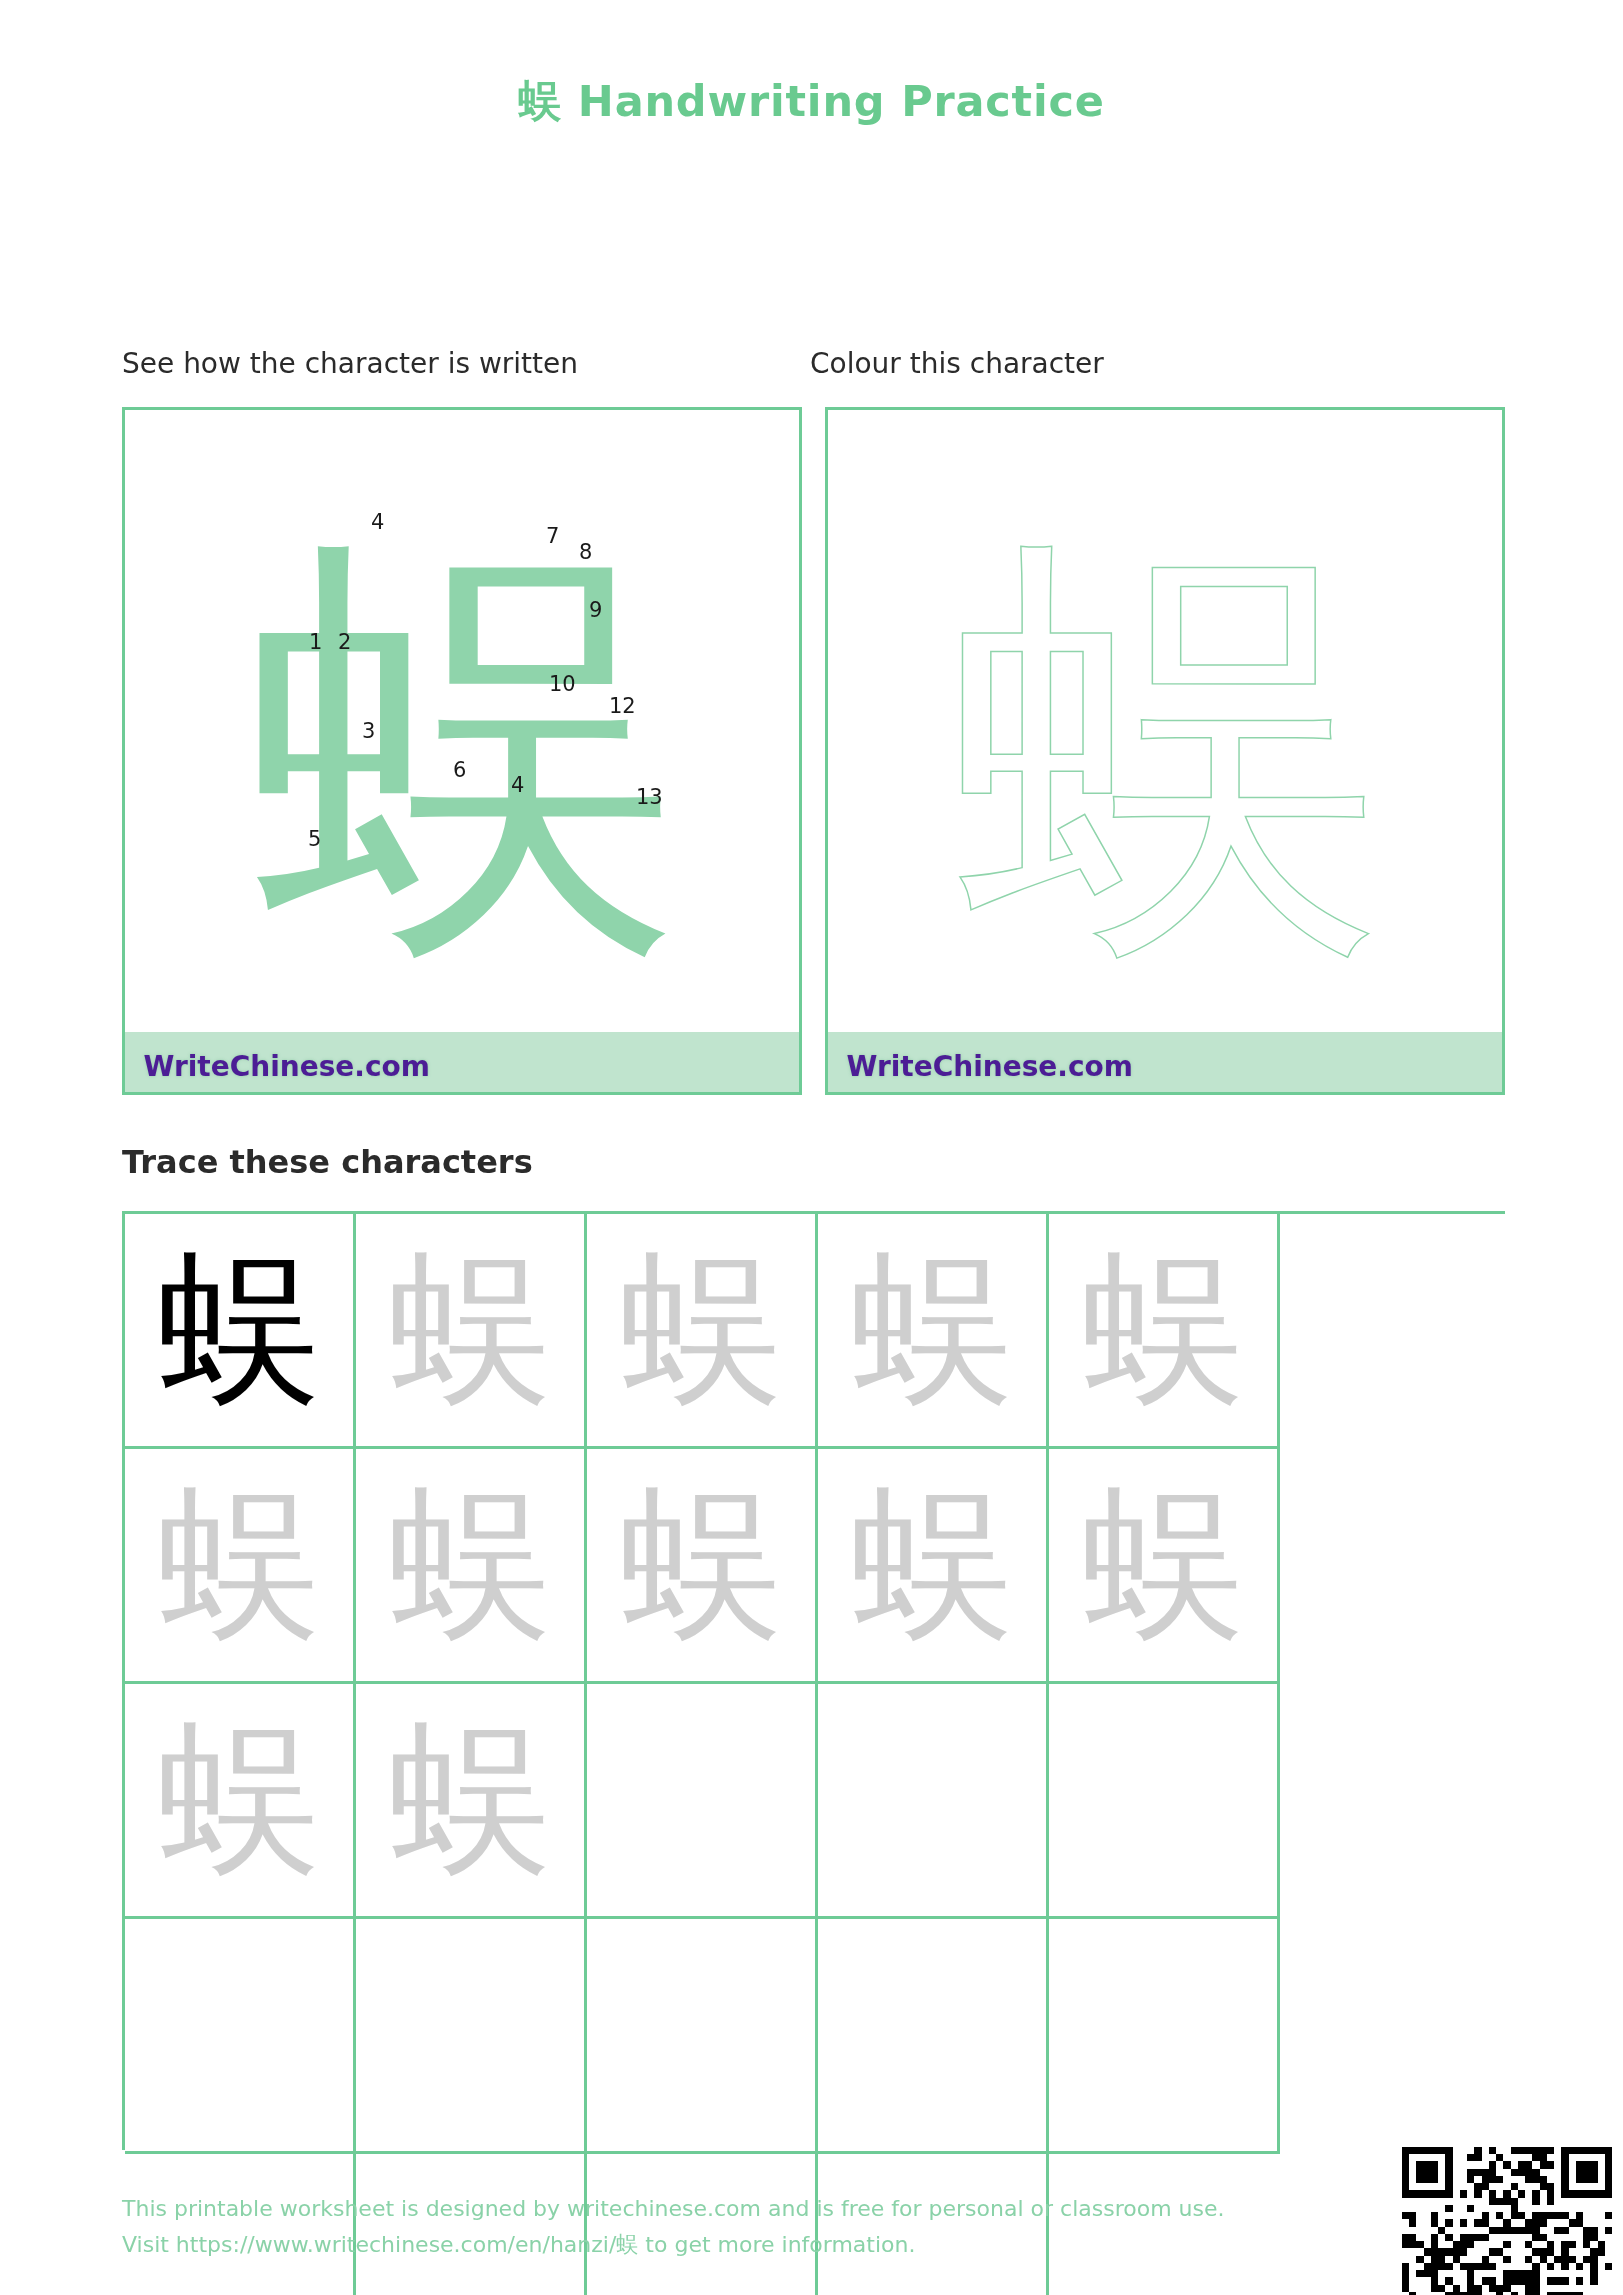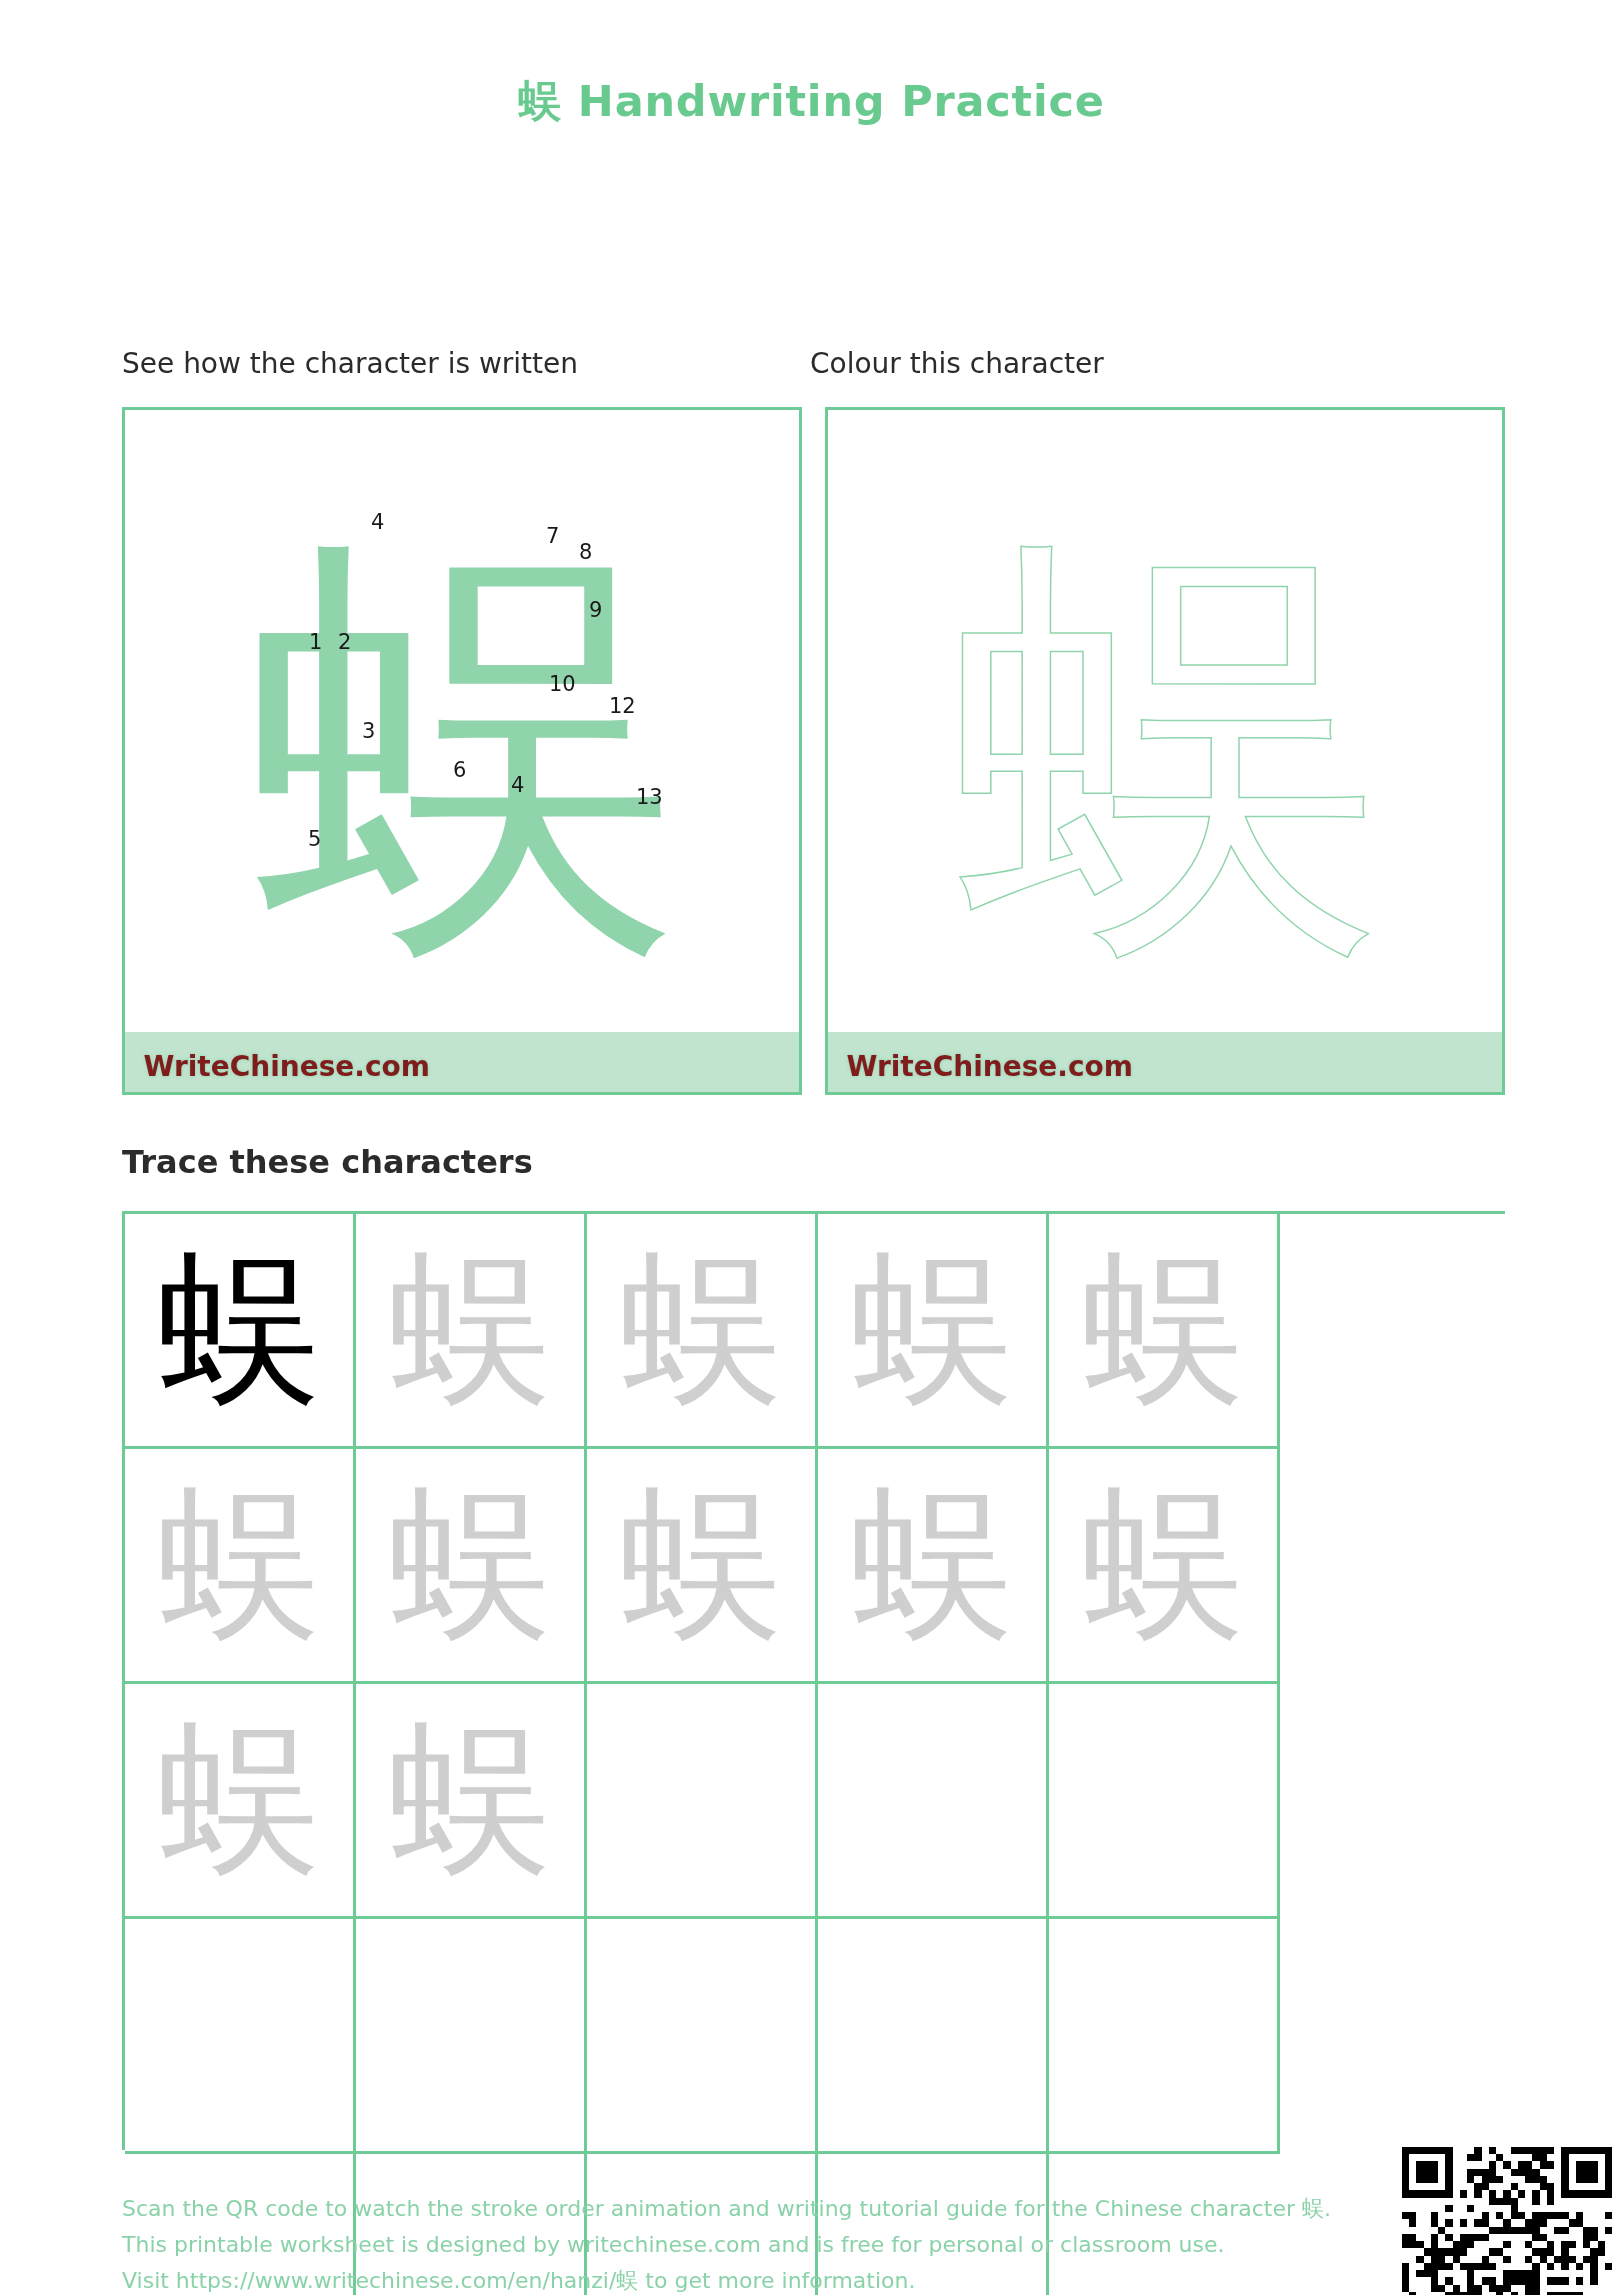--- a/index.html
+++ b/index.html
@@ -62,21 +62,21 @@
     width: 680px; height: 688px;
     border: 3.1px solid #6ecb96;
     position: relative;
     overflow: hidden;
     background: #fff;
   }
   .watermark {
     position: absolute;
     left: 18.5px; bottom: 9.3px;
     font-size: 28px;
-    color: #7f1d1d;
+    color: #4c1d95;
     font-weight: bold;
     text-shadow: 0 0 3.1px rgba(140,200,165,0.9);
     font-family: "DejaVu Sans", sans-serif;
     z-index: 5;
   }
   .wm-band {
     position: absolute;
     left: 0; bottom: 0;
     width: 100%; height: 60px;
     background: rgba(140, 206, 166, 0.55);
@@ -276,19 +276,18 @@
     </div>
 
   <div class="qr">
     <svg id="qr-svg" width="210" height="210" viewBox="0 0 29 29" shape-rendering="crispEdges" aria-hidden="true">
         <rect width="29" height="29" fill="#ffffff"></rect>
         <path d="M0 0h1v1h-1zM1 0h1v1h-1zM2 0h1v1h-1zM3 0h1v1h-1zM4 0h1v1h-1zM5 0h1v1h-1zM6 0h1v1h-1zM10 0h1v1h-1zM12 0h1v1h-1zM15 0h1v1h-1zM16 0h1v1h-1zM17 0h1v1h-1zM18 0h1v1h-1zM19 0h1v1h-1zM20 0h1v1h-1zM22 0h1v1h-1zM23 0h1v1h-1zM24 0h1v1h-1zM25 0h1v1h-1zM26 0h1v1h-1zM27 0h1v1h-1zM28 0h1v1h-1zM0 1h1v1h-1zM6 1h1v1h-1zM9 1h1v1h-1zM10 1h1v1h-1zM13 1h1v1h-1zM18 1h1v1h-1zM19 1h1v1h-1zM22 1h1v1h-1zM28 1h1v1h-1zM0 2h1v1h-1zM2 2h1v1h-1zM3 2h1v1h-1zM4 2h1v1h-1zM6 2h1v1h-1zM12 2h1v1h-1zM14 2h1v1h-1zM16 2h1v1h-1zM17 2h1v1h-1zM19 2h1v1h-1zM20 2h1v1h-1zM22 2h1v1h-1zM24 2h1v1h-1zM25 2h1v1h-1zM26 2h1v1h-1zM28 2h1v1h-1zM0 3h1v1h-1zM2 3h1v1h-1zM3 3h1v1h-1zM4 3h1v1h-1zM6 3h1v1h-1zM9 3h1v1h-1zM10 3h1v1h-1zM11 3h1v1h-1zM12 3h1v1h-1zM15 3h1v1h-1zM16 3h1v1h-1zM17 3h1v1h-1zM18 3h1v1h-1zM22 3h1v1h-1zM24 3h1v1h-1zM25 3h1v1h-1zM26 3h1v1h-1zM28 3h1v1h-1zM0 4h1v1h-1zM2 4h1v1h-1zM3 4h1v1h-1zM4 4h1v1h-1zM6 4h1v1h-1zM9 4h1v1h-1zM11 4h1v1h-1zM12 4h1v1h-1zM13 4h1v1h-1zM17 4h1v1h-1zM18 4h1v1h-1zM19 4h1v1h-1zM22 4h1v1h-1zM24 4h1v1h-1zM25 4h1v1h-1zM26 4h1v1h-1zM28 4h1v1h-1zM0 5h1v1h-1zM6 5h1v1h-1zM10 5h1v1h-1zM11 5h1v1h-1zM15 5h1v1h-1zM19 5h1v1h-1zM20 5h1v1h-1zM22 5h1v1h-1zM28 5h1v1h-1zM0 6h1v1h-1zM1 6h1v1h-1zM2 6h1v1h-1zM3 6h1v1h-1zM4 6h1v1h-1zM5 6h1v1h-1zM6 6h1v1h-1zM8 6h1v1h-1zM10 6h1v1h-1zM12 6h1v1h-1zM14 6h1v1h-1zM16 6h1v1h-1zM18 6h1v1h-1zM20 6h1v1h-1zM22 6h1v1h-1zM23 6h1v1h-1zM24 6h1v1h-1zM25 6h1v1h-1zM26 6h1v1h-1zM27 6h1v1h-1zM28 6h1v1h-1zM12 7h1v1h-1zM13 7h1v1h-1zM14 7h1v1h-1zM15 7h1v1h-1zM18 7h1v1h-1zM20 7h1v1h-1zM6 8h1v1h-1zM9 8h1v1h-1zM15 8h1v1h-1zM0 9h1v1h-1zM1 9h1v1h-1zM4 9h1v1h-1zM11 9h1v1h-1zM13 9h1v1h-1zM15 9h1v1h-1zM16 9h1v1h-1zM18 9h1v1h-1zM19 9h1v1h-1zM20 9h1v1h-1zM21 9h1v1h-1zM22 9h1v1h-1zM24 9h1v1h-1zM28 9h1v1h-1zM1 10h1v1h-1zM4 10h1v1h-1zM6 10h1v1h-1zM8 10h1v1h-1zM10 10h1v1h-1zM11 10h1v1h-1zM14 10h1v1h-1zM17 10h1v1h-1zM18 10h1v1h-1zM19 10h1v1h-1zM23 10h1v1h-1zM24 10h1v1h-1zM5 11h1v1h-1zM12 11h1v1h-1zM13 11h1v1h-1zM14 11h1v1h-1zM15 11h1v1h-1zM16 11h1v1h-1zM17 11h1v1h-1zM18 11h1v1h-1zM21 11h1v1h-1zM22 11h1v1h-1zM25 11h1v1h-1zM26 11h1v1h-1zM28 11h1v1h-1zM0 12h1v1h-1zM1 12h1v1h-1zM4 12h1v1h-1zM6 12h1v1h-1zM8 12h1v1h-1zM9 12h1v1h-1zM10 12h1v1h-1zM11 12h1v1h-1zM18 12h1v1h-1zM19 12h1v1h-1zM25 12h1v1h-1zM26 12h1v1h-1zM0 13h1v1h-1zM1 13h1v1h-1zM2 13h1v1h-1zM4 13h1v1h-1zM7 13h1v1h-1zM8 13h1v1h-1zM9 13h1v1h-1zM14 13h1v1h-1zM17 13h1v1h-1zM20 13h1v1h-1zM22 13h1v1h-1zM23 13h1v1h-1zM25 13h1v1h-1zM27 13h1v1h-1zM3 14h1v1h-1zM4 14h1v1h-1zM5 14h1v1h-1zM6 14h1v1h-1zM7 14h1v1h-1zM8 14h1v1h-1zM12 14h1v1h-1zM13 14h1v1h-1zM18 14h1v1h-1zM19 14h1v1h-1zM20 14h1v1h-1zM22 14h1v1h-1zM26 14h1v1h-1zM27 14h1v1h-1zM2 15h1v1h-1zM4 15h1v1h-1zM5 15h1v1h-1zM7 15h1v1h-1zM11 15h1v1h-1zM14 15h1v1h-1zM17 15h1v1h-1zM19 15h1v1h-1zM21 15h1v1h-1zM22 15h1v1h-1zM23 15h1v1h-1zM25 15h1v1h-1zM26 15h1v1h-1zM0 16h1v1h-1zM3 16h1v1h-1zM4 16h1v1h-1zM5 16h1v1h-1zM6 16h1v1h-1zM8 16h1v1h-1zM9 16h1v1h-1zM10 16h1v1h-1zM11 16h1v1h-1zM12 16h1v1h-1zM18 16h1v1h-1zM20 16h1v1h-1zM22 16h1v1h-1zM24 16h1v1h-1zM26 16h1v1h-1zM28 16h1v1h-1zM0 17h1v1h-1zM2 17h1v1h-1zM3 17h1v1h-1zM4 17h1v1h-1zM9 17h1v1h-1zM14 17h1v1h-1zM15 17h1v1h-1zM16 17h1v1h-1zM17 17h1v1h-1zM18 17h1v1h-1zM26 17h1v1h-1zM0 18h1v1h-1zM4 18h1v1h-1zM6 18h1v1h-1zM9 18h1v1h-1zM11 18h1v1h-1zM12 18h1v1h-1zM14 18h1v1h-1zM15 18h1v1h-1zM16 18h1v1h-1zM17 18h1v1h-1zM18 18h1v1h-1zM20 18h1v1h-1zM21 18h1v1h-1zM22 18h1v1h-1zM24 18h1v1h-1zM26 18h1v1h-1zM0 19h1v1h-1zM4 19h1v1h-1zM5 19h1v1h-1zM7 19h1v1h-1zM9 19h1v1h-1zM10 19h1v1h-1zM12 19h1v1h-1zM13 19h1v1h-1zM14 19h1v1h-1zM17 19h1v1h-1zM18 19h1v1h-1zM1 20h1v1h-1zM6 20h1v1h-1zM7 20h1v1h-1zM8 20h1v1h-1zM9 20h1v1h-1zM10 20h1v1h-1zM13 20h1v1h-1zM15 20h1v1h-1zM17 20h1v1h-1zM18 20h1v1h-1zM20 20h1v1h-1zM21 20h1v1h-1zM22 20h1v1h-1zM23 20h1v1h-1zM24 20h1v1h-1zM9 21h1v1h-1zM11 21h1v1h-1zM12 21h1v1h-1zM20 21h1v1h-1zM24 21h1v1h-1zM0 22h1v1h-1zM1 22h1v1h-1zM2 22h1v1h-1zM3 22h1v1h-1zM4 22h1v1h-1zM5 22h1v1h-1zM6 22h1v1h-1zM9 22h1v1h-1zM10 22h1v1h-1zM11 22h1v1h-1zM14 22h1v1h-1zM15 22h1v1h-1zM16 22h1v1h-1zM17 22h1v1h-1zM20 22h1v1h-1zM22 22h1v1h-1zM24 22h1v1h-1zM0 23h1v1h-1zM6 23h1v1h-1zM9 23h1v1h-1zM10 23h1v1h-1zM12 23h1v1h-1zM14 23h1v1h-1zM16 23h1v1h-1zM17 23h1v1h-1zM18 23h1v1h-1zM20 23h1v1h-1zM24 23h1v1h-1zM0 24h1v1h-1zM2 24h1v1h-1zM3 24h1v1h-1zM4 24h1v1h-1zM6 24h1v1h-1zM9 24h1v1h-1zM11 24h1v1h-1zM12 24h1v1h-1zM18 24h1v1h-1zM20 24h1v1h-1zM21 24h1v1h-1zM22 24h1v1h-1zM23 24h1v1h-1zM24 24h1v1h-1zM0 25h1v1h-1zM2 25h1v1h-1zM3 25h1v1h-1zM4 25h1v1h-1zM6 25h1v1h-1zM9 25h1v1h-1zM10 25h1v1h-1zM12 25h1v1h-1zM13 25h1v1h-1zM17 25h1v1h-1zM0 26h1v1h-1zM2 26h1v1h-1zM3 26h1v1h-1zM4 26h1v1h-1zM6 26h1v1h-1zM12 26h1v1h-1zM16 26h1v1h-1zM17 26h1v1h-1zM0 27h1v1h-1zM6 27h1v1h-1zM9 27h1v1h-1zM10 27h1v1h-1zM12 27h1v1h-1zM17 27h1v1h-1zM0 28h1v1h-1zM1 28h1v1h-1zM2 28h1v1h-1zM3 28h1v1h-1zM4 28h1v1h-1zM5 28h1v1h-1zM6 28h1v1h-1zM9 28h1v1h-1zM10 28h1v1h-1zM11 28h1v1h-1zM16 28h1v1h-1zM17 28h1v1h-1z" fill="#000000"></path>
       </svg>
   </div>
 
   <div class="footer">
-    <div>Scan the QR code to watch the stroke order animation and writing tutorial guide for the Chinese character 蜈.</div>
     <div>This printable worksheet is designed by writechinese.com and is free for personal or classroom use.</div>
     <div>Visit https://www.writechinese.com/en/hanzi/蜈 to get more information.</div>
   </div>
 
 </div>
 
 
 </body></html>

